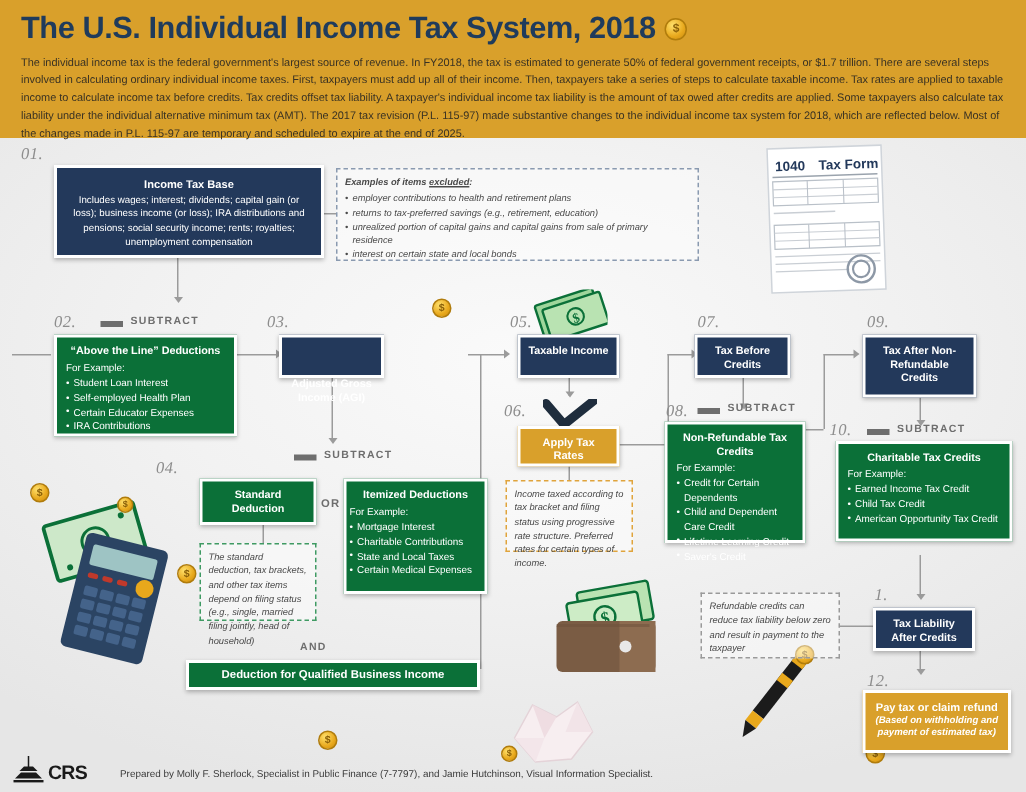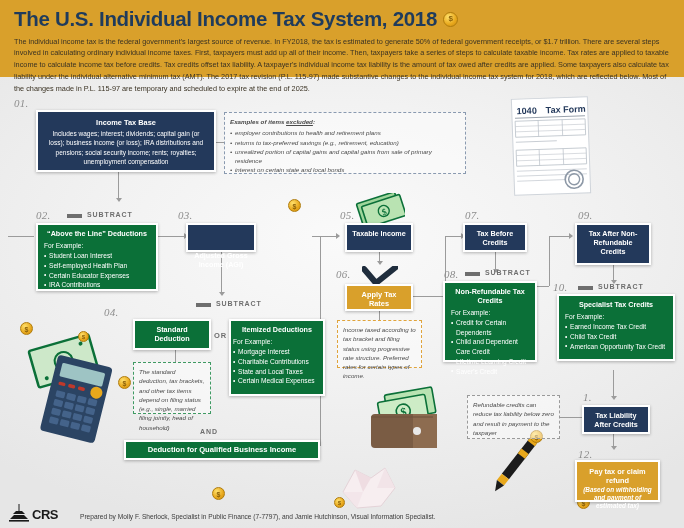--- a/index.html
+++ b/index.html
@@ -8,21 +8,21 @@
     font-family:"Liberation Sans", sans-serif;
     background:#ebebeb;
     position:relative;
   }
   #canvas{position:relative;width:684px;height:528px;
     background:
       radial-gradient(ellipse 520px 300px at 50% 45%, #fafafa 0%, #f2f2f2 45%, #e6e6e6 100%);
     overflow:hidden;}
 
   
-  .header{position:absolute;left:0;top:0;width:684px;height:77px;background:#d9a02b;}
+  .header{position:absolute;left:0;top:0;width:684px;height:92px;background:#d9a02b;}
   .header h1{
     margin:0;padding:8px 0 0 14px;
     font-size:20.5px;font-weight:bold;color:#1f3b5c;letter-spacing:-0.3px;
     line-height:1.1;display:flex;align-items:center;gap:6px;
   }
   .header p{
     margin:0;padding:5px 12px 0 14px;
     font-size:7.3px;line-height:1.62;color:#3a3223;text-align:left;
   }
   .coin{
@@ -383,38 +383,38 @@
 
   <div class="num" style="left:578px;top:209px;">09.</div>
   <div class="box navy" style="left:575px;top:223px;width:76px;height:42px;padding:5px 4px;">
     <div class="t" style="font-size:7.2px;">Tax After Non-Refundable Credits</div>
   </div>
 
   <div class="num" style="left:553px;top:281px;">10.</div>
   <div class="minus" style="left:578px;top:286px;"></div>
   <div class="op" style="left:598px;top:283px;">SUBTRACT</div>
   <div class="box green" style="left:557px;top:294px;width:118px;height:67px;padding:5px 6px;">
-    <div class="t" style="font-size:7.2px;">Specialist Tax Credits</div>
+    <div class="t" style="font-size:7.2px;">Charitable Tax Credits</div>
     <div class="sub" style="margin-top:2px;">For Example:</div>
     <ul>
       <li>Earned Income Tax Credit</li>
       <li>Child Tax Credit</li>
       <li>American Opportunity Tax Credit</li>
     </ul>
   </div>
 
   <div class="note grey" style="left:467px;top:395px;width:93px;height:44px;">Refundable credits can reduce tax liability below zero and result in payment to the taxpayer</div>
 
   <div class="num" style="left:583px;top:391px;">1.</div>
   <div class="box navy" style="left:582px;top:405px;width:68px;height:29px;padding:5px 4px;">
     <div class="t" style="font-size:7.2px;">Tax Liability After Credits</div>
   </div>
 
   <div class="num" style="left:578px;top:448px;">12.</div>
-  <div class="box gold" style="left:575px;top:460px;width:85px;height:42px;padding:5px 4px;">
+  <div class="box gold" style="left:575px;top:460px;width:99px;height:42px;padding:5px 4px;">
     <div class="t" style="font-size:7.4px;">Pay tax or claim refund</div>
     <div class="t" style="font-size:6.4px;font-style:italic;font-weight:bold;margin-top:1px;">(Based on withholding and payment of estimated tax)</div>
   </div>
 
   <div class="footer">
     <div class="art" style="left:8px;bottom:5px;width:22px;height:20px;">
       <svg width="22" height="20" viewBox="0 0 22 20">
         <line x1="11" y1="1" x2="11" y2="10" stroke="#1a1a1a" stroke-width="1"></line>
         <path d="M5 11 L17 11 L14 8 L8 8 Z" fill="#1a1a1a"></path>
         <path d="M2 16 L20 16 L16 12 L6 12 Z" fill="#1a1a1a"></path>

